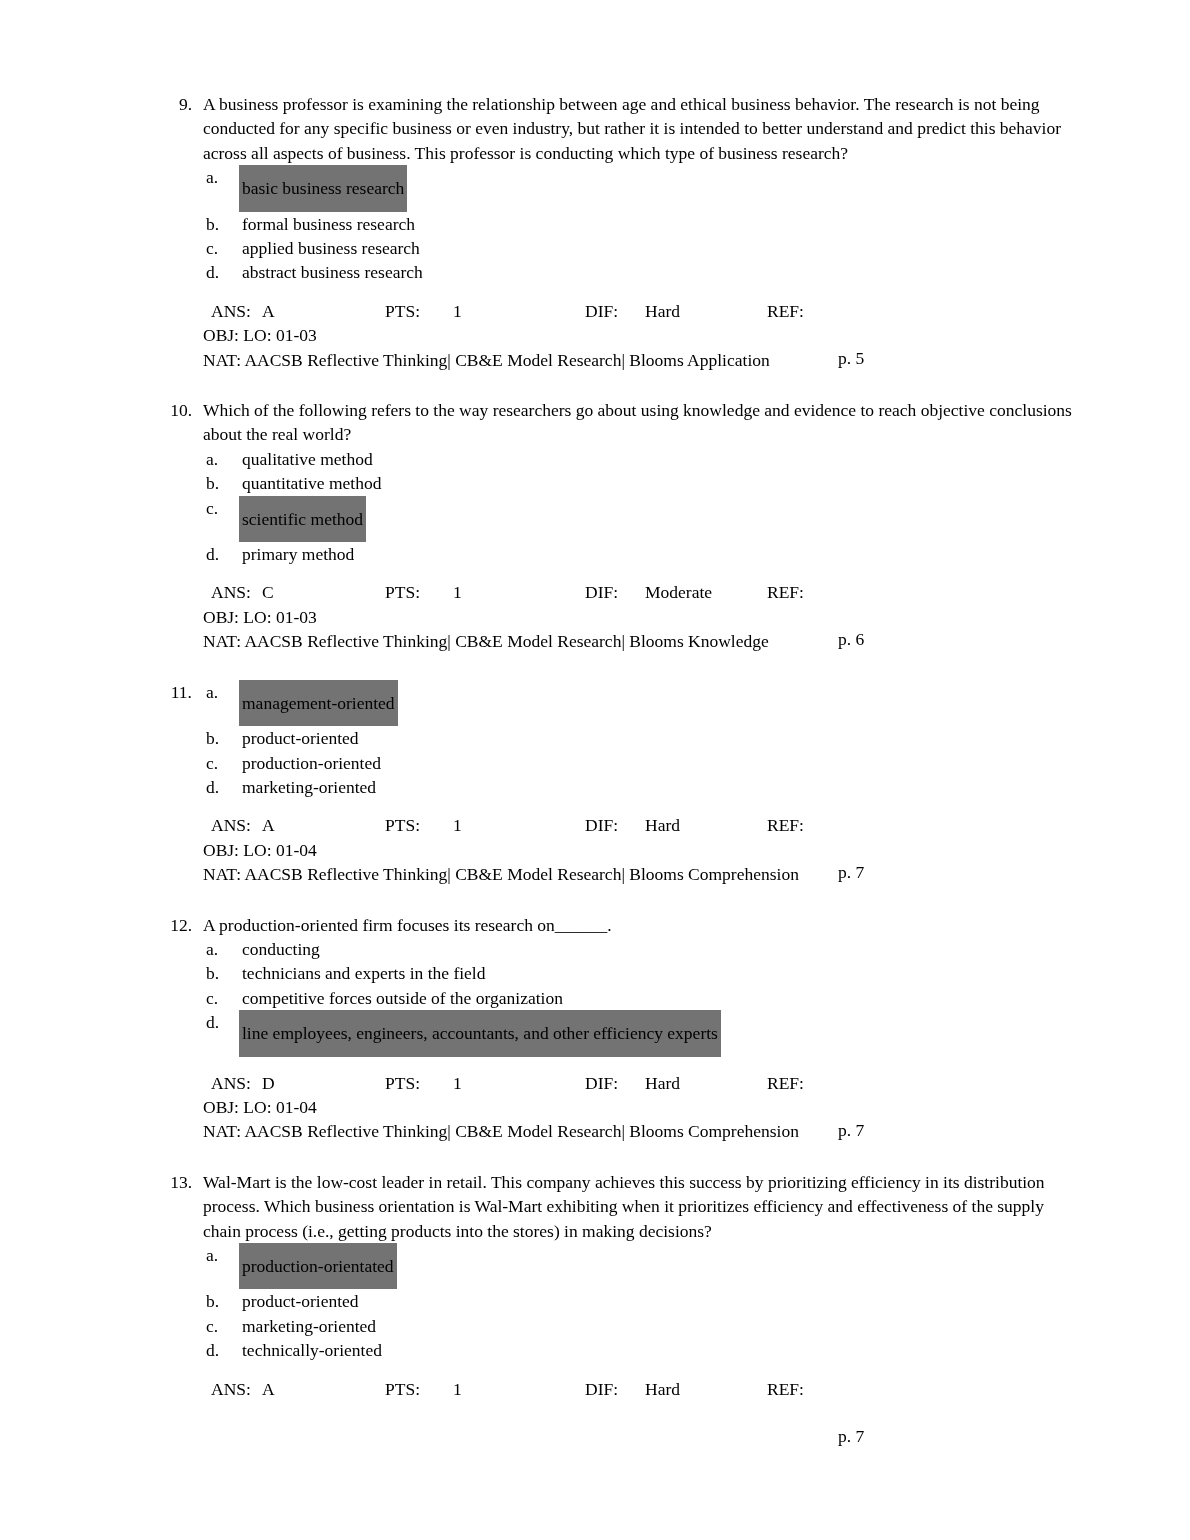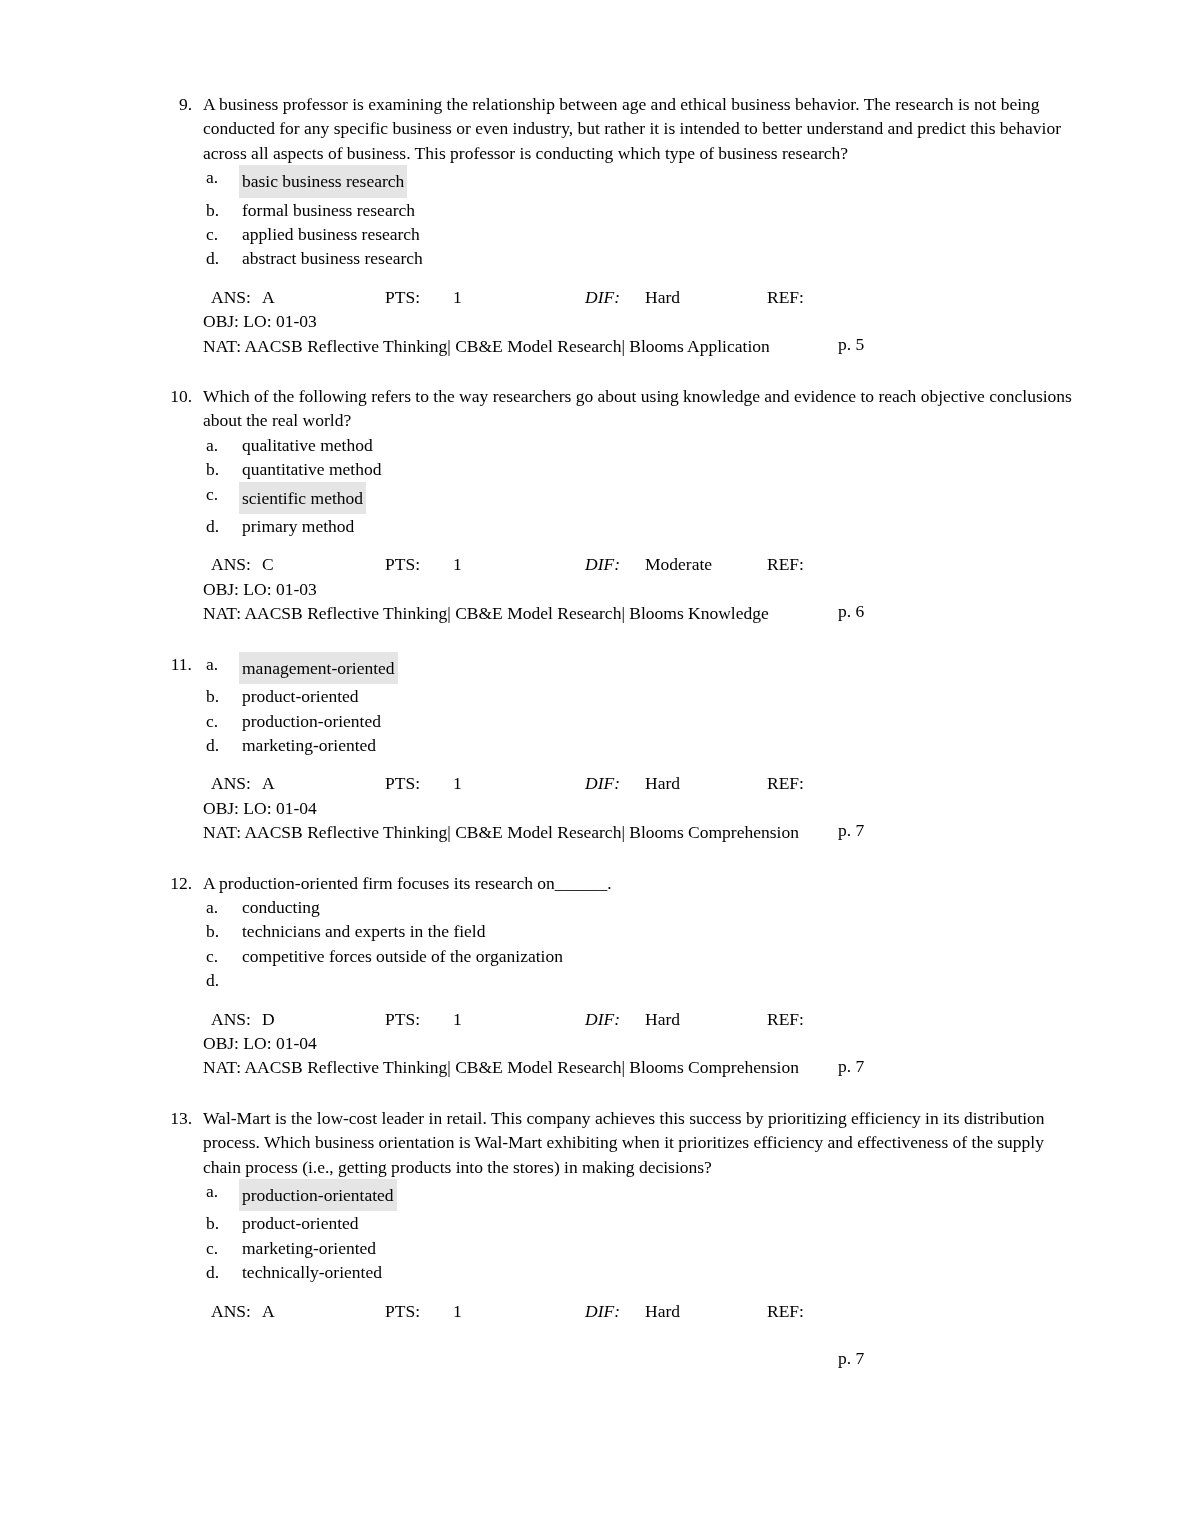--- a/index.html
+++ b/index.html
@@ -47,41 +47,41 @@
   }
   .olabel {
     flex: 0 0 39px;
     box-sizing: border-box;
     padding-left: 3px;
   }
   .otext {
     flex: 0 1 auto;
   }
   .hl {
-    background: #e5e5e5;
-    padding: 4px 3px;
+    background: #737373;
+    padding: 11px 3px;
     margin-left: -3px;
   }
   .ansblock {
     margin-top: 14px;
   }
   .ansrow {
     position: relative;
     height: 24.4px;
   }
   .ansrow span {
     position: absolute;
     top: 0;
     white-space: nowrap;
   }
   .pos-ans-label  { left: 0; margin-left: 8px; }
   .pos-ans-val    { left: 59px; }
   .pos-pts-label  { left: 182px; }
   .pos-pts-val    { left: 250px; }
-  .pos-dif-label  { left: 382px; font-style: italic; }
+  .pos-dif-label  { left: 382px; }
   .pos-dif-val    { left: 442px; }
   .pos-ref-label  { left: 564px; }
   .pos-ref-val    { left: 635px; margin-top: 47px; }
   .meta {
     white-space: nowrap;
   }
 </style>
 </head>
 <body>
 
@@ -208,20 +208,21 @@
       <div class="option">
         <span class="olabel">b.</span>
         <span class="otext">technicians and experts in the field</span>
       </div>
       <div class="option">
         <span class="olabel">c.</span>
         <span class="otext">competitive forces outside of the organization</span>
       </div>
       <div class="option">
         <span class="olabel">d.</span>
+        <span class="otext hl">line employees, engineers, accountants, and other efficiency experts</span>
       </div>
       <div class="ansblock">
         <div class="ansrow">
           <span class="pos-ans-label">ANS:</span>
           <span class="pos-ans-val">D</span>
           <span class="pos-pts-label">PTS:</span>
           <span class="pos-pts-val">1</span>
           <span class="pos-dif-label">DIF:</span>
           <span class="pos-dif-val">Hard</span>
           <span class="pos-ref-label">REF:</span>

